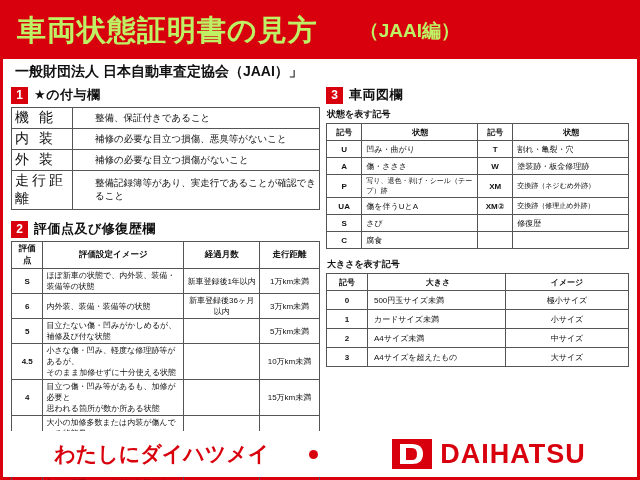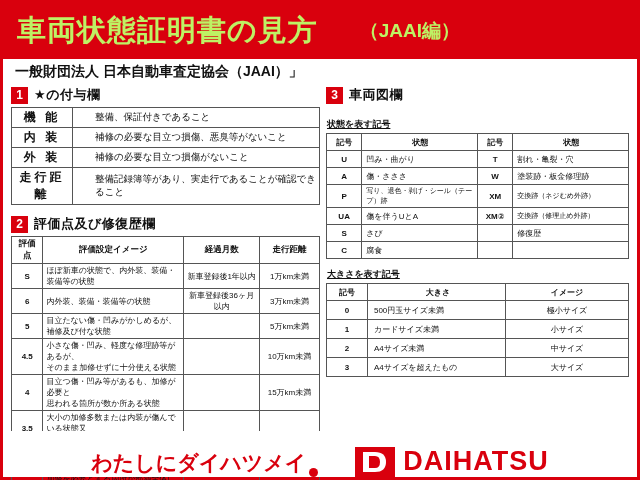--- a/index.html
+++ b/index.html
@@ -31,44 +31,44 @@
   .sechead{display:flex;align-items:center;margin:3px 0 3px 0;}
   .numbox{
     width:17px;height:17px;background:#d9000d;color:#fff;font-size:12px;font-weight:bold;
     display:flex;align-items:center;justify-content:center;margin-right:6px;flex:none;
   }
   .sechead .txt{font-size:13px;font-weight:bold;letter-spacing:0.5px;}
   table{border-collapse:collapse;width:100%;font-size:8.5px;}
   td,th{border:1px solid #555;padding:1px 3px;vertical-align:middle;}
   
   .t1 td{height:17px;}
-  .t1 .k{width:54px;text-align:center;font-weight:bold;font-size:12px;letter-spacing:3px;}
+  .t1 .k{width:54px;font-weight:normal;font-size:14px;letter-spacing:3px;}
   .t1 .v{font-size:9.5px;padding-left:22px;}
   
   .t2 th{background:#fff;text-align:center;font-size:8.5px;font-weight:bold;height:16px;}
   .t2 td{height:15px;font-size:8px;}
   .t2 .c1{width:26px;text-align:center;font-weight:bold;}
   .t2 .c2{width:148px;}
   .t2 .c3{width:76px;text-align:center;}
   .t2 .c4{width:58px;text-align:center;}
   
-  .rlabel{font-size:9px;font-weight:bold;margin:14px 0 2px 1px;text-decoration:underline;}
+  .rlabel{font-size:9px;font-weight:bold;margin:4px 0 2px 1px;}
   .t3 th{text-align:center;font-size:8px;font-weight:bold;background:#fff;height:14px;}
   .t3 td{height:14px;font-size:8px;}
   .t3 .sym{width:26px;text-align:center;font-weight:bold;}
   .t3 .desc{width:100px;padding-left:4px;}
   .t4 th{text-align:center;font-size:8px;font-weight:bold;height:14px;}
   .t4 td{height:16px;font-size:8px;}
   .t4 .sym{width:34px;text-align:center;font-weight:bold;}
   .t4 .sz{width:128px;padding-left:6px;margin-left:18px;}
   .t4 .im{text-align:center;}
   
   .footer{
     position:absolute;left:0;right:0;bottom:0;height:46px;background:#fff;
-    display:flex;align-items:flex-end;justify-content:center;border-top:0;
+    display:flex;align-items:center;justify-content:center;border-top:0;gap:37px;
   }
   .slogan{font-size:21px;font-weight:bold;color:#d9000d;letter-spacing:0px;}
   .dot{display:inline-block;width:9px;height:9px;border-radius:50%;background:#d9000d;margin-left:3px;}
   .brandwrap{display:flex;align-items:center;margin-left:37px;}
   .dmark{width:40px;height:30px;margin-right:8px;}
   .brand{font-size:27px;font-weight:bold;color:#d9000d;letter-spacing:1px;}
 </style>
 </head>
 <body>
 

